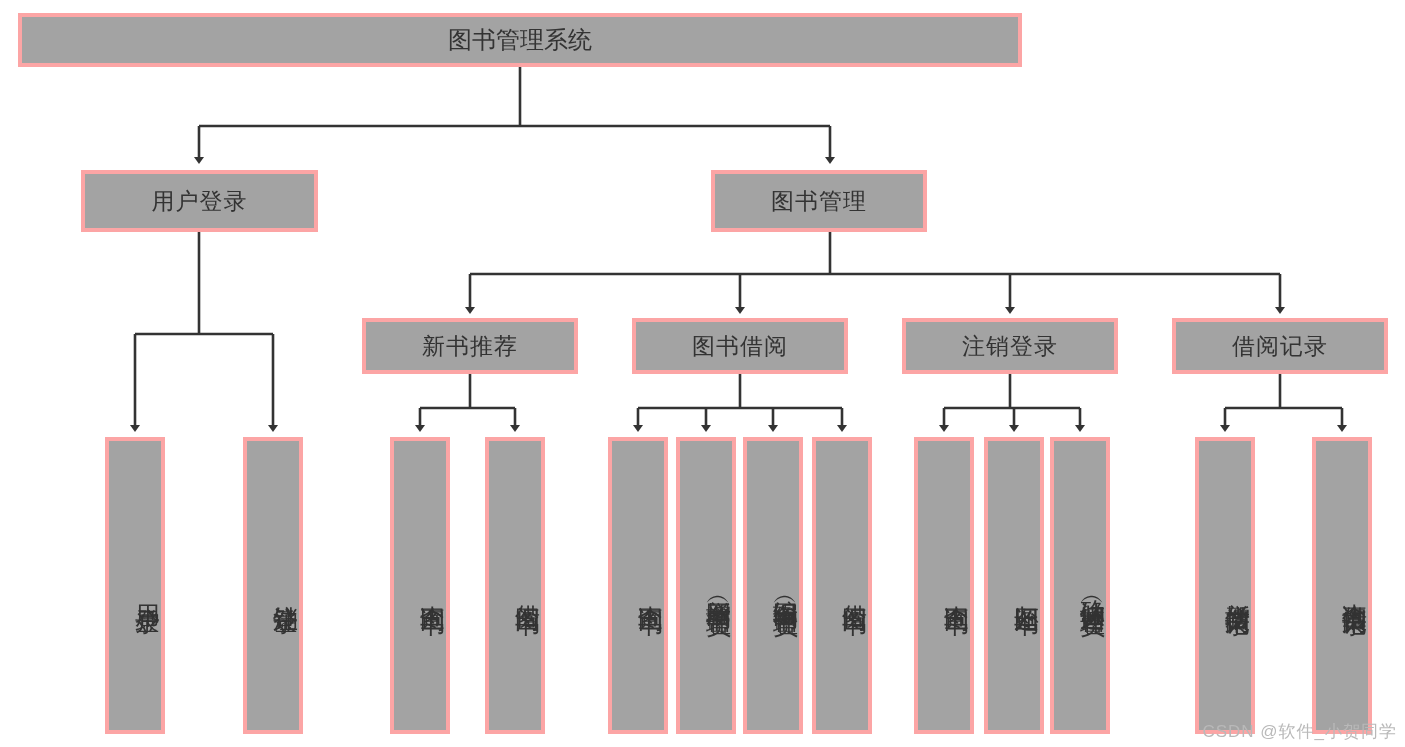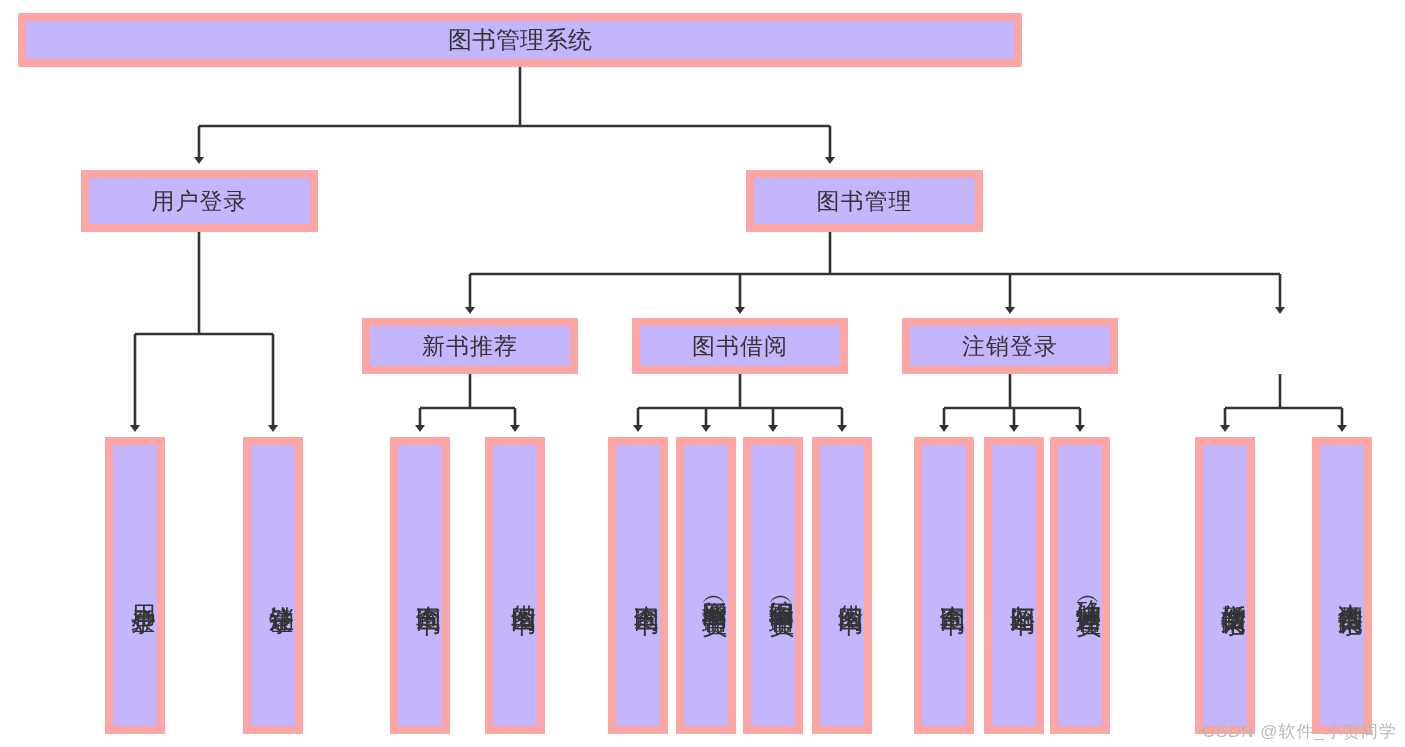--- a/index.html
+++ b/index.html
@@ -21,22 +21,22 @@
     position: absolute;
     left: 0;
     top: 0;
     width: 1405px;
     height: 747px;
     pointer-events: none;
   }
   .node {
     position: absolute;
     box-sizing: border-box;
-    background: #c4b5fd;
-    border: 8px solid #fca5a5;
+    background: #a3a3a3;
+    border: 4px solid #fca5a5;
     display: flex;
     align-items: center;
     justify-content: center;
     color: #333333;
   }
   .node.horiz {
     font-size: 23px;
     letter-spacing: 1px;
   }
   .node.root {
@@ -124,32 +124,35 @@
     </g>
   </svg>
 
   <div class="node root" style="left:18px; top:13px; width:1004px; height:54px;">
     <span>图书管理系统</span>
   </div>
 
   <div class="node horiz" style="left:81px; top:170px; width:237px; height:62px;">
     <span>用户登录</span>
   </div>
-  <div class="node horiz" style="left:711px; top:170px; width:237px; height:62px;margin-left:35px;">
+  <div class="node horiz" style="left:711px; top:170px; width:216px; height:62px;">
     <span>图书管理</span>
   </div>
 
   <div class="node horiz" style="left:632px; top:318px; width:216px; height:56px;">
     <span>图书借阅</span>
   </div>
   <div class="node horiz" style="left:362px; top:318px; width:216px; height:56px;">
     <span>新书推荐</span>
   </div>
   <div class="node horiz" style="left:902px; top:318px; width:216px; height:56px;">
     <span>注销登录</span>
+  </div>
+  <div class="node horiz" style="left:1172px; top:318px; width:216px; height:56px;">
+    <span>借阅记录</span>
   </div>
 
   <div class="node vert" style="left:105px; top:437px; width:60px; height:297px;">
     <span class="vlabel">用户登录</span>
   </div>
   <div class="node vert" style="left:243px; top:437px; width:60px; height:297px;">
     <span class="vlabel">注销登录</span>
   </div>
   <div class="node vert" style="left:390px; top:437px; width:60px; height:297px;">
     <span class="vlabel">查询图书</span>

